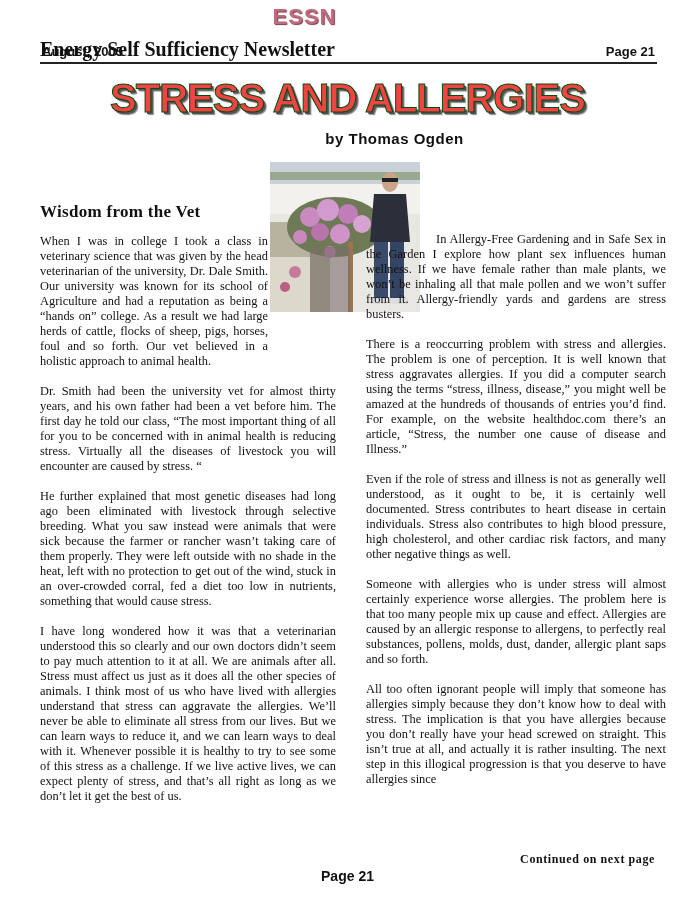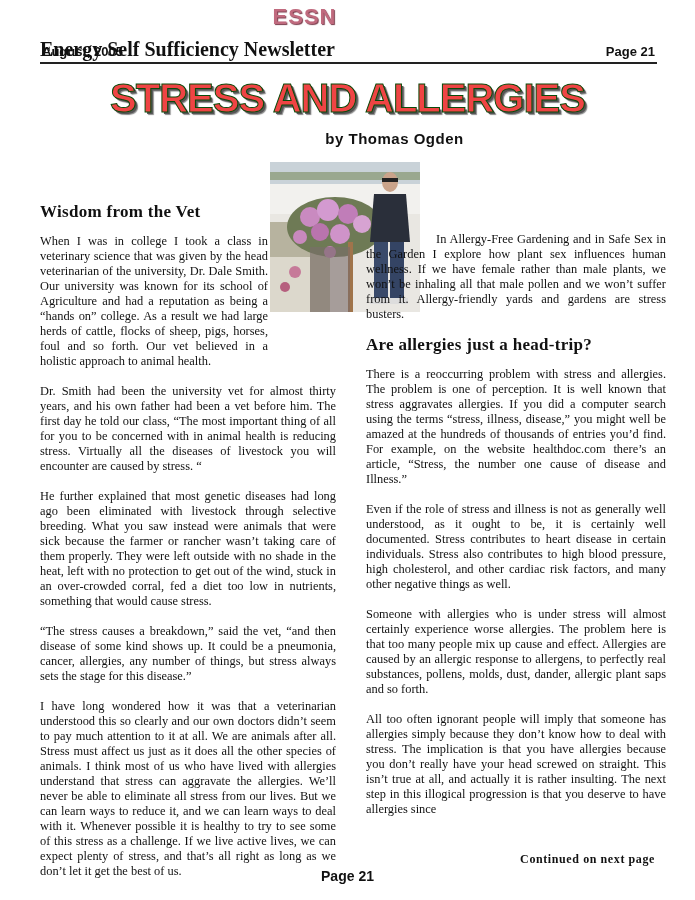--- a/index.html
+++ b/index.html
@@ -64,27 +64,25 @@
     <rect x="100" y="136" width="18" height="6" fill="#ddd"></rect>
     <rect x="120" y="136" width="18" height="6" fill="#ddd"></rect>
   </svg>
 </div>
 
 <div class="col col-left">
   <h4>Wisdom from the Vet</h4>
   <p class="wrap-left-first">When I was in college I took a class in veterinary science that was given by the head veterinarian of the university, Dr. Dale Smith. Our university was known for its school of Agriculture and had a reputation as being a “hands on” college. As a result we had large herds of cattle, flocks of sheep, pigs, horses, foul and so forth. Our vet believed in a holistic approach to animal health.</p>
   <p>Dr. Smith had been the university vet for almost thirty years, and his own father had been a vet before him. The first day he told our class, “The most important thing of all for you to be concerned with in animal health is reducing stress. Virtually all the diseases of livestock you will encounter are caused by stress. “</p>
   <p>He further explained that most genetic diseases had long ago been eliminated with livestock through selective breeding. What you saw instead were animals that were sick because the farmer or rancher wasn’t taking care of them properly. They were left outside with no shade in the heat, left with no protection to get out of the wind, stuck in an over-crowded corral, fed a diet too low in nutrients, something that would cause stress.</p>
-  <p>“The stress causes a breakdown,” said the vet, “and then disease of some kind shows up. It could be a pneumonia, cancer, allergies, any number of things, but stress always sets the stage for this disease.”</p>
   <p>I have long wondered how it was that a veterinarian understood this so clearly and our own doctors didn’t seem to pay much attention to it at all. We are animals after all. Stress must affect us just as it does all the other species of animals. I think most of us who have lived with allergies understand that stress can aggravate the allergies. We’ll never be able to eliminate all stress from our lives. But we can learn ways to reduce it, and we can learn ways to deal with it. Whenever possible it is healthy to try to see some of this stress as a challenge. If we live active lives, we can expect plenty of stress, and that’s all right as long as we don’t let it get the best of us.</p>
 </div>
 
 <div class="col col-right">
   <p class="wrap-right">In Allergy-Free Gardening and in Safe Sex in the Garden I explore how plant sex influences human wellness. If we have female rather than male plants, we won’t be inhaling all that male pollen and we won’t suffer from it. Allergy-friendly yards and gardens are stress busters.</p>
-  <h4>Are allergies just a head-trip?</h4>
   <p>There is a reoccurring problem with stress and allergies. The problem is one of perception. It is well known that stress aggravates allergies. If you did a computer search using the terms “stress, illness, disease,” you might well be amazed at the hundreds of thousands of entries you’d find. For example, on the website healthdoc.com there’s an article, “Stress, the number one cause of disease and Illness.”</p>
   <p>Even if the role of stress and illness is not as generally well understood, as it ought to be, it is certainly well documented. Stress contributes to heart disease in certain individuals. Stress also contributes to high blood pressure, high cholesterol, and other cardiac risk factors, and many other negative things as well.</p>
   <p>Someone with allergies who is under stress will almost certainly experience worse allergies. The problem here is that too many people mix up cause and effect. Allergies are caused by an allergic response to allergens, to perfectly real substances, pollens, molds, dust, dander, allergic plant saps and so forth.</p>
   <p>All too often ignorant people will imply that someone has allergies simply because they don’t know how to deal with stress. The implication is that you have allergies because you don’t really have your head screwed on straight. This isn’t true at all, and actually it is rather insulting. The next step in this illogical progression is that you deserve to have allergies since</p>
 </div>
 
 <div class="continued">Continued on next page</div>
 
 <div class="footer">Page 21</div>
 

